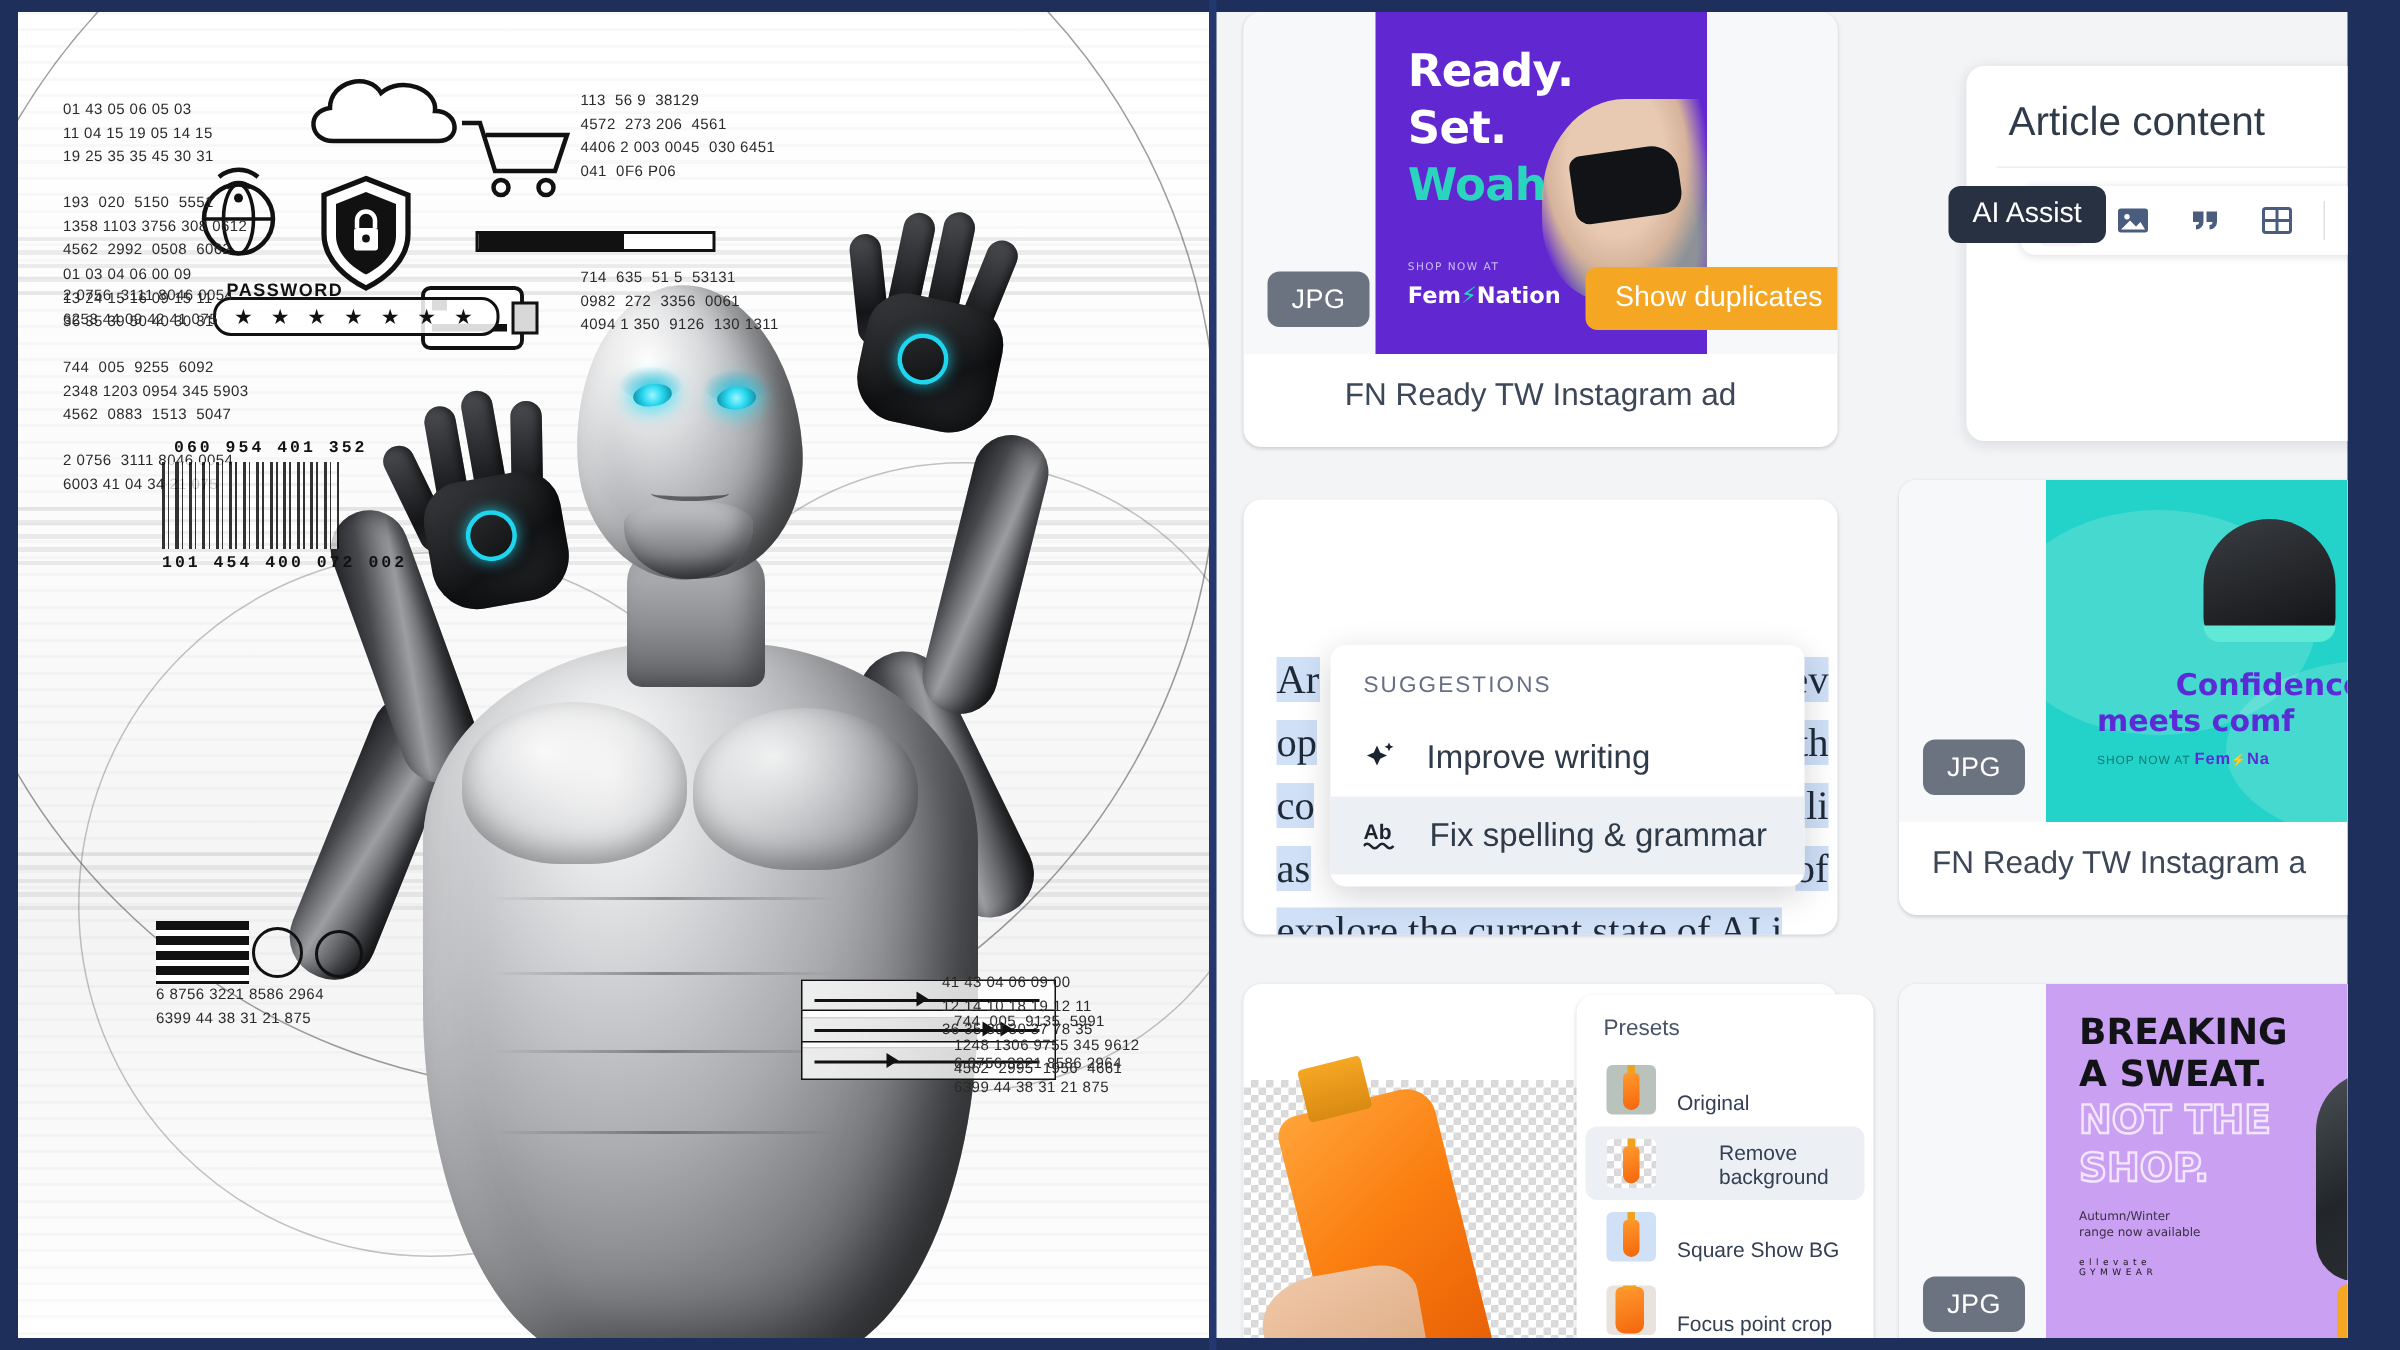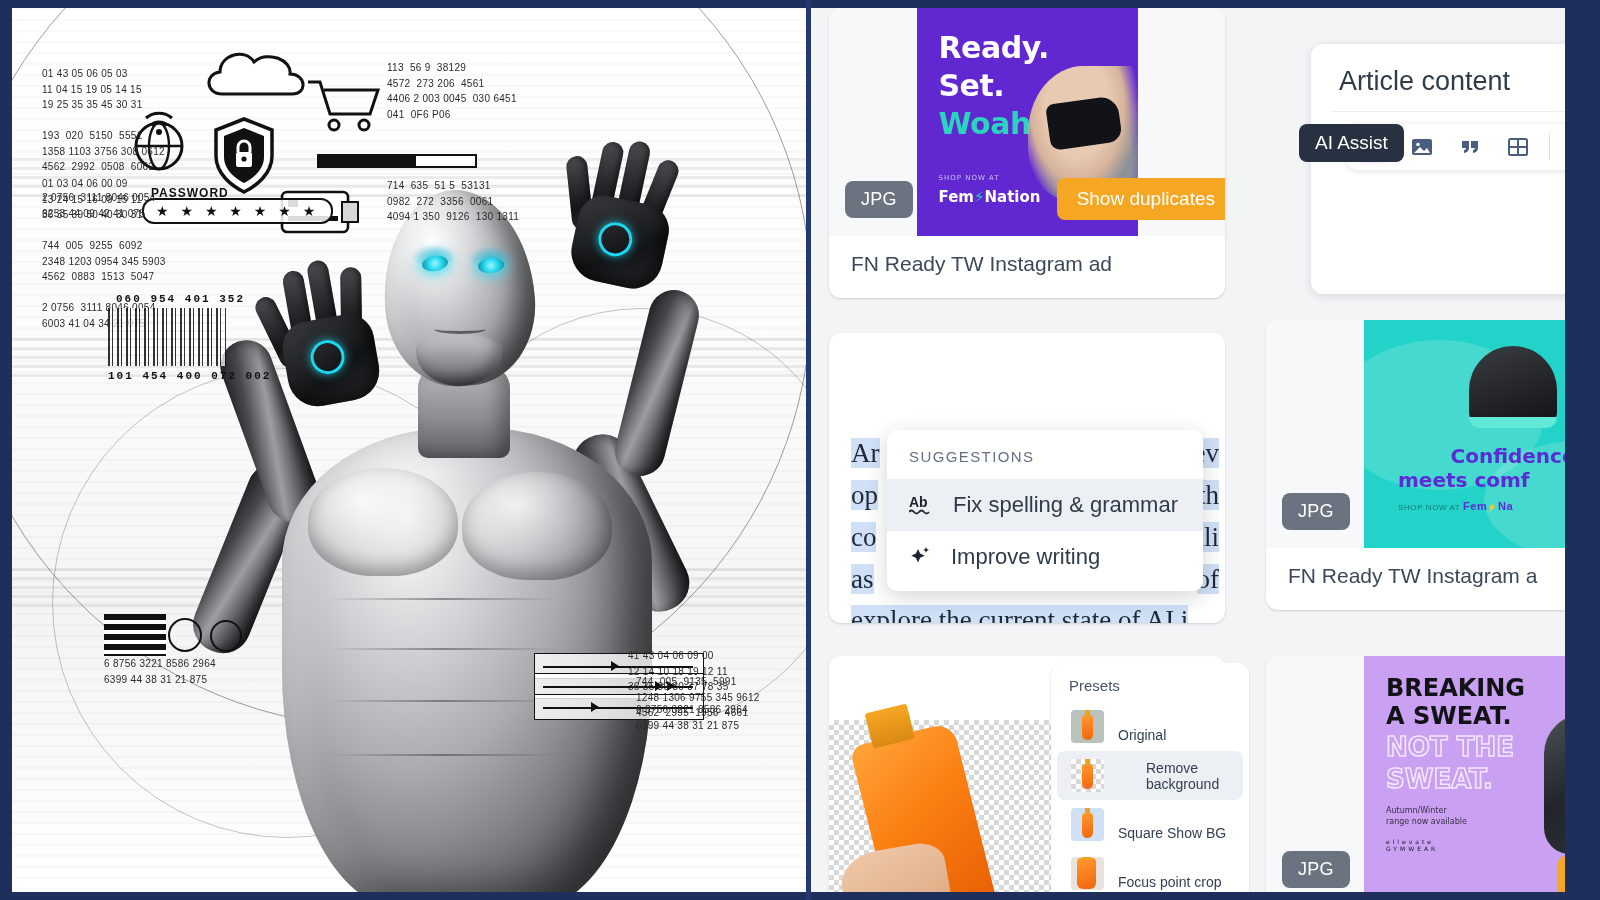--- a/index.html
+++ b/index.html
@@ -398,21 +398,21 @@
 1248 1306 9755 345 9612
 4562  2995  1956  4661</div>
     <div class="datablock" style="left:624px; top:694px;">6 8756 3221 8586 2964
 6399 44 38 31 21 875</div>
   </div>
 
   <div class="divider"></div>
 
   <div class="right-wrap">
 
-    <div class="card" style="left:18px; top:0px; width:396px; height:290px;">
+    <div class="card" style="left:18px; top:0px; width:396px; height:290px;text-align:center;">
       <div class="thumb-wrap">
         <div class="ad-ready">
           <div class="l1">Ready.</div>
           <div class="l2">Set.</div>
           <div class="l3">Woah.</div>
           <div class="model"></div>
           <div class="bra"></div>
           <div class="shop">SHOP NOW AT</div>
           <div class="brand">
             <span>Fem</span><i>⚡</i><span>Nation</span>
@@ -479,33 +479,33 @@
         <span>rev</span><br>
         <span>th</span><br>
         <span>nli</span><br>
         <span>of</span>
       </div>
     </div>
 
 
     <div class="sugg" style="left:76px; top:422px; width:316px;">
       <div class="sugg-h">SUGGESTIONS</div>
+      <div class="sugg-item">
+        <svg width="24" height="24" viewBox="0 0 24 24" fill="#1b2430">
+          <path d="M9 4 l2.1 4.6 4.6 2.1 -4.6 2.1 -2.1 4.6 -2.1 -4.6 -4.6 -2.1 4.6 -2.1 Z"></path>
+          <path d="M17 2 l.9 2 2 .9 -2 .9 -.9 2 -.9 -2 -2 -.9 2 -.9 Z"></path>
+        </svg>
+        <span>Improve writing</span>
+      </div>
       <div class="sugg-item hl">
         <svg width="26" height="24" viewBox="0 0 26 24">
           <text x="0" y="14" font-family="Liberation Sans, sans-serif" font-size="14" font-weight="700" fill="#1b2430">Ab</text>
           <path d="M0 19 q2.5 -3 5 0 t5 0 t5 0 t5 0" fill="none" stroke="#1b2430" stroke-width="1.8"></path>
         </svg>
         <span>Fix spelling &amp; grammar</span>
-      </div>
-      <div class="sugg-item">
-        <svg width="24" height="24" viewBox="0 0 24 24" fill="#1b2430">
-          <path d="M9 4 l2.1 4.6 4.6 2.1 -4.6 2.1 -2.1 4.6 -2.1 -4.6 -4.6 -2.1 4.6 -2.1 Z"></path>
-          <path d="M17 2 l.9 2 2 .9 -2 .9 -.9 2 -.9 -2 -2 -.9 2 -.9 Z"></path>
-        </svg>
-        <span>Improve writing</span>
       </div>
     </div>
 
     <div class="card" style="left:455px; top:312px; width:396px; height:290px;">
       <div class="thumb-wrap">
         <div style="position:absolute; left:0; top:0; width:100%; height:100%; background:#f7f8f9;"></div>
         <div class="ad-conf" style="position:absolute; left:98px; top:0; width:298px; height:100%;">
           <div class="wave" style="left:-30px; top:20px; width:210px; height:150px;"></div>
           <div class="wave" style="left:120px; top:120px; width:200px; height:120px;"></div>
           <div class="bra2"></div>
@@ -559,21 +559,21 @@
       </div>
     </div>
 
     <div class="card" style="left:455px; top:648px; width:396px; height:250px; overflow:hidden;">
       <div class="thumb-wrap" style="height:250px;">
         <div style="position:absolute; left:0; top:0; width:100%; height:100%; background:#f7f8f9;"></div>
         <div class="ad-sweat" style="position:absolute; left:98px; top:0; width:298px; height:100%;">
           <div class="s1">BREAKING</div>
           <div class="s2">A SWEAT.</div>
           <div class="s3">NOT THE</div>
-          <div class="s4">SWEAT.</div>
+          <div class="s4">SHOP.</div>
           <div class="hoodie"></div>
 
           <div class="aw" style="white-space:pre-line;">Autumn/Winter
 range now available</div>
           <div class="logo2">
             <span>ellevate</span>
             <span>GYMWEAR</span>
           </div>
         </div>
         <div class="badge-jpg">JPG</div>

